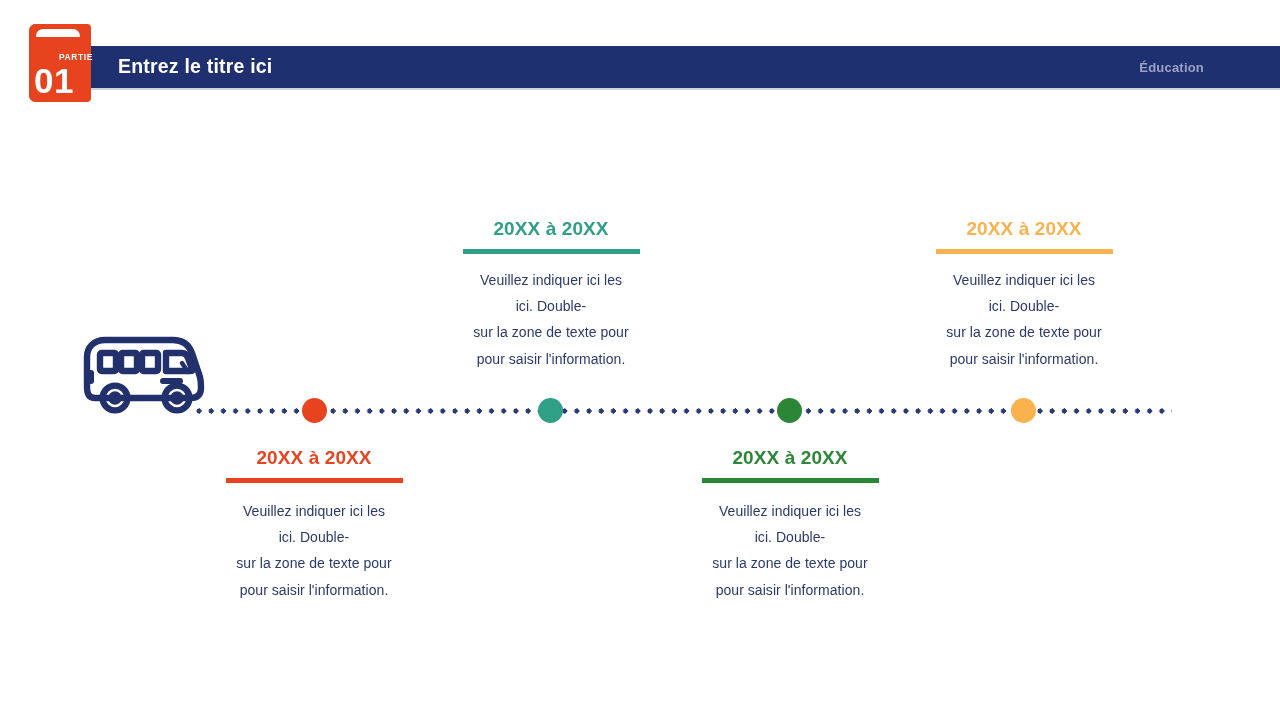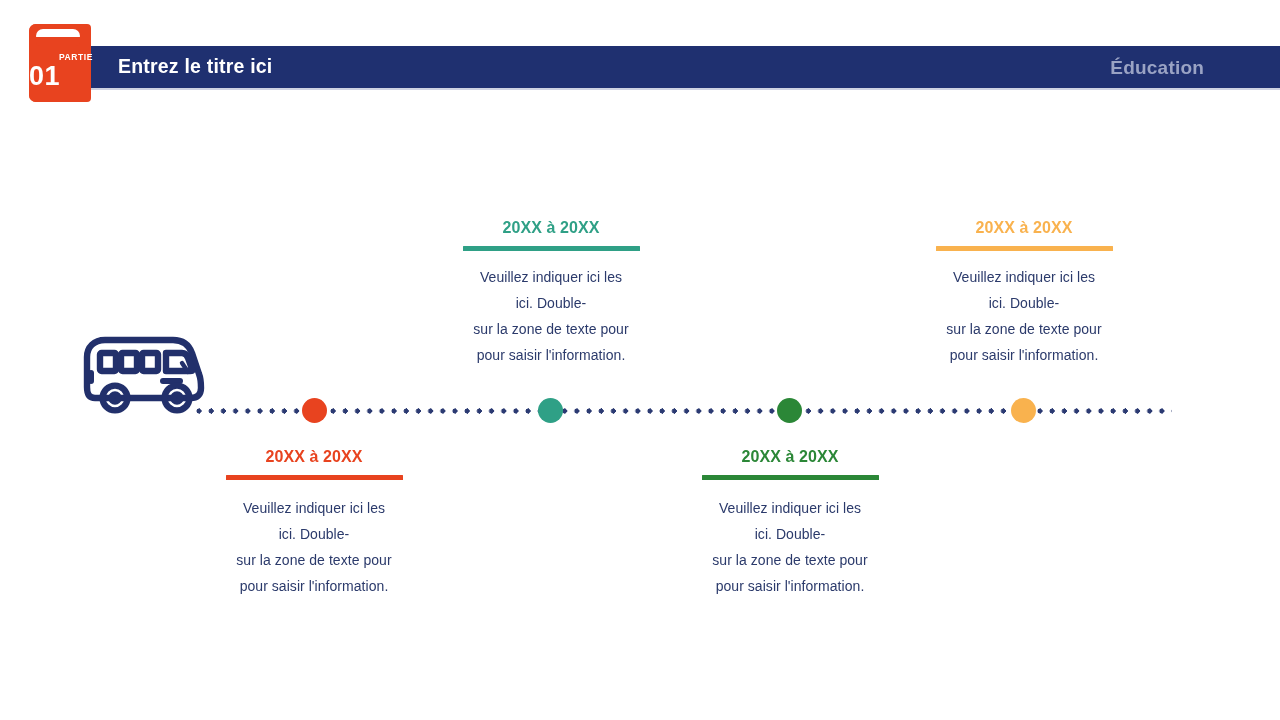--- a/index.html
+++ b/index.html
@@ -43,21 +43,21 @@
   #slide-title {
     color: #ffffff;
     font-size: 19.5px;
     font-weight: bold;
     letter-spacing: 0.2px;
     line-height: 1;
     text-align: center;
   }
   #header-category {
     color: #9aa3c4;
-    font-size: 19px;
+    font-size: 13px;
     font-weight: bold;
     letter-spacing: 0.2px;
     line-height: 1;
     margin-right: 44px;
   }
 
   
   #part-badge {
     position: absolute;
     left: 29px;
@@ -112,22 +112,23 @@
     font-size: 8.5px;
     font-weight: bold;
     letter-spacing: 0.6px;
     padding-left: 16px;
   }
   .badge-number {
     position: absolute;
     left: 0;
     top: 39px;
     width: 50px;
+    text-align: center;
     color: #ffffff;
-    font-size: 27px;
+    font-size: 35px;
     font-weight: bold;
     letter-spacing: 0.5px;
     line-height: 1;
   }
 
   
   #timeline-axis {
     position: absolute;
     left: 196px;
     top: 408px;
@@ -162,21 +163,21 @@
     height: 90px;
   }
 
   
   .entry {
     position: absolute;
     width: 230px;
     text-align: center;
   }
   .entry-heading {
-    font-size: 16px;
+    font-size: 19px;
     font-weight: bold;
     letter-spacing: 0.1px;
     line-height: 1.1;
     margin: 0;
     white-space: nowrap;
   }
   .entry-rule {
     height: 5px;
     width: 177px;
     margin: 9px auto 0 auto;

